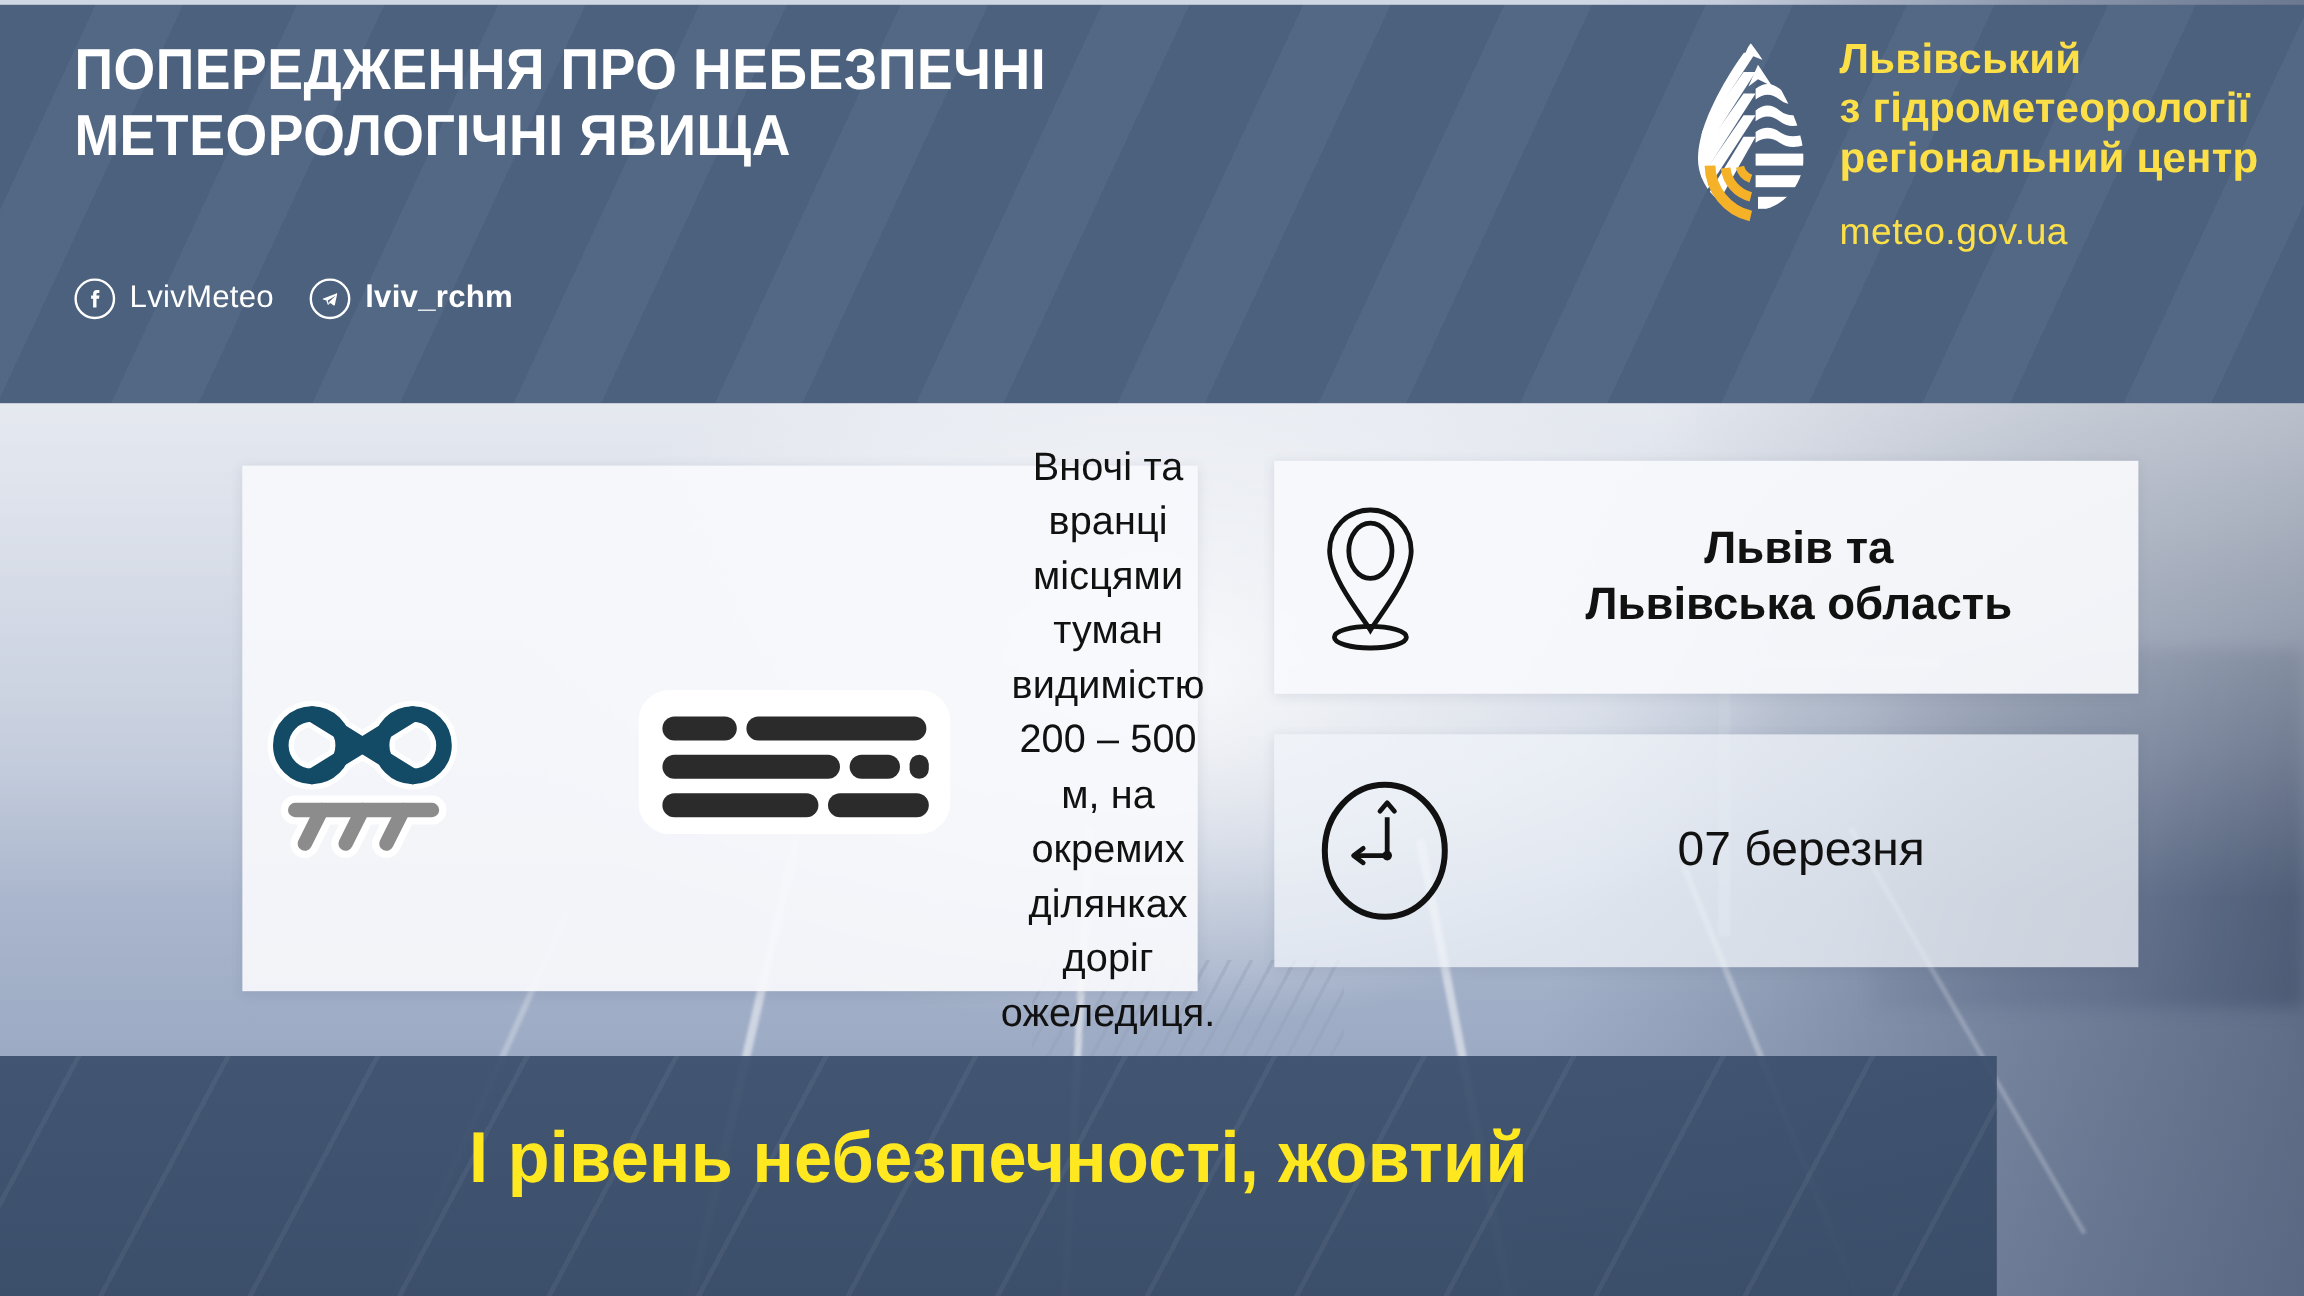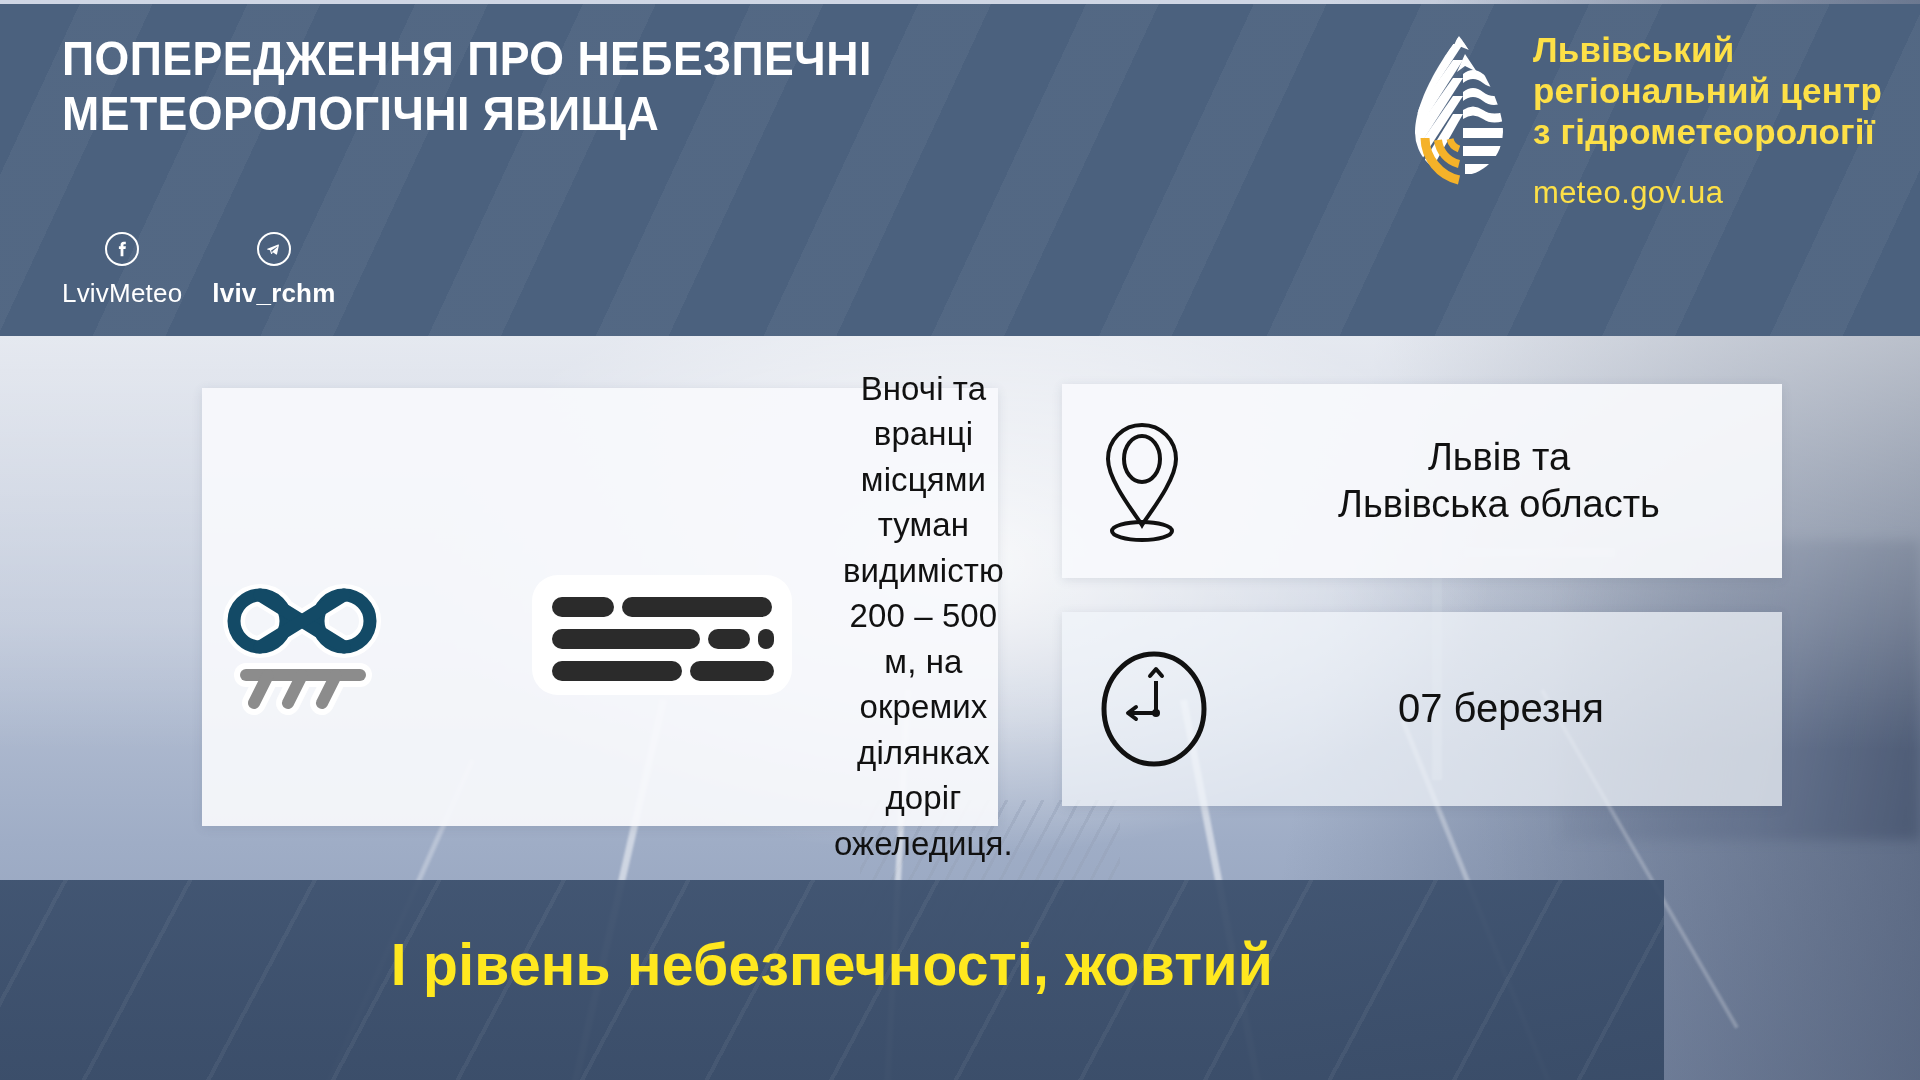--- a/index.html
+++ b/index.html
@@ -44,41 +44,41 @@
       pointer-events:none;}
 
   
   .header{position:absolute;left:0;top:4px;width:1920px;height:332px;background:#4b617e;overflow:hidden;}
   .header .stripes{position:absolute;inset:-60px;
       background:repeating-linear-gradient(115deg, rgba(255,255,255,.045) 0 66px, rgba(255,255,255,0) 66px 152px);}
   .header-title{position:absolute;left:62px;top:28px;width:1000px;
       color:#fff;font-weight:bold;font-size:48px;line-height:1.14;
       letter-spacing:.5px;text-transform:uppercase;transform:scaleX(.93);transform-origin:left top;}
   .socials{position:absolute;left:62px;top:228px;display:flex;align-items:center;gap:30px;}
-  .social{display:flex;align-items:center;gap:12px;flex-direction:column;}
+  .social{display:flex;align-items:flex-start;gap:12px;}
   .social .ring{width:30px;height:30px;border:2px solid #fff;border-radius:50%;
       display:flex;align-items:center;justify-content:center;color:#fff;}
   .social .name{color:#fff;font-size:26px;letter-spacing:.2px;}
   .social .name.bold{font-weight:bold;}
 
   
   .logo{position:absolute;right:38px;top:26px;display:flex;align-items:flex-start;gap:22px;}
   .logo-mark{width:104px;height:152px;flex:none;margin-top:4px;}
   .logo-text{color:#fde047;}
   .logo-text .l{font-weight:bold;font-size:35px;line-height:1.17;letter-spacing:.2px;white-space:nowrap;}
   .logo-text .site{font-weight:normal;font-size:31px;line-height:1.3;margin-top:20px;letter-spacing:.4px;}
 
   
   .card{position:absolute;background:rgba(247,249,252,.93);box-shadow:0 2px 10px rgba(60,75,100,.12);}
   .card-main{left:202px;top:388px;width:796px;height:438px;display:flex;flex-direction:row;align-items:center;}
   .icons-row{display:flex;align-items:center;justify-content:center;gap:130px;margin-top:56px;height:170px;}
   .warn-text{margin-top:18px;padding:0 42px;text-align:center;color:#111;
       font-size:33px;line-height:1.38;letter-spacing:.1px;}
 
-  .card-loc{left:1062px;top:384px;width:684px;height:194px;display:flex;align-items:center;gap:60px;padding-left:36px;}
+  .card-loc{left:1062px;top:384px;width:684px;height:194px;display:flex;align-items:center;gap:60px;padding-left:36px;font-weight:bold;}
   .card-date{left:1062px;top:612px;width:684px;height:194px;display:flex;align-items:center;gap:40px;padding-left:36px;background:rgba(240,244,250,.74);}
   .side-text{flex:1;text-align:center;color:#111;font-size:38px;line-height:1.24;padding-right:30px;}
   .side-text.one{font-size:40px;}
 
   
   .footer{position:absolute;left:0;top:880px;width:1664px;height:200px;
       background:linear-gradient(to bottom, rgba(59,79,108,.93), rgba(55,74,102,.95));overflow:hidden;}
   .footer .fstripe{position:absolute;inset:-40px;
       background:repeating-linear-gradient(118deg, rgba(255,255,255,.05) 0 4px, rgba(255,255,255,0) 4px 110px);}
   .level{position:absolute;left:0;right:0;top:50px;text-align:center;color:#ffe81f;
@@ -167,22 +167,22 @@
         </g>
         <g fill="none" stroke="#f5b229" stroke-width="8">
           <path d="M52 130 A28 28 0 0 1 31 106"></path>
         </g>
         <g fill="none" stroke="#f5b229" stroke-width="7">
           <path d="M52 115 A14 14 0 0 1 43 105"></path>
         </g>
       </svg>
       <div class="logo-text">
         <div class="l">Львівський</div>
+        <div class="l">з гідрометеорології</div>
         <div class="l">регіональний центр</div>
-        <div class="l">з гідрометеорології</div>
         <div class="site">meteo.gov.ua</div>
       </div>
     </div>
   </div>
 
   <div class="card card-main">
     <div class="icons-row">
 
       <svg width="200" height="168" viewBox="0 0 200 168">
         <g fill="none" stroke="#ffffff" stroke-width="22" stroke-linecap="round" stroke-linejoin="round">

